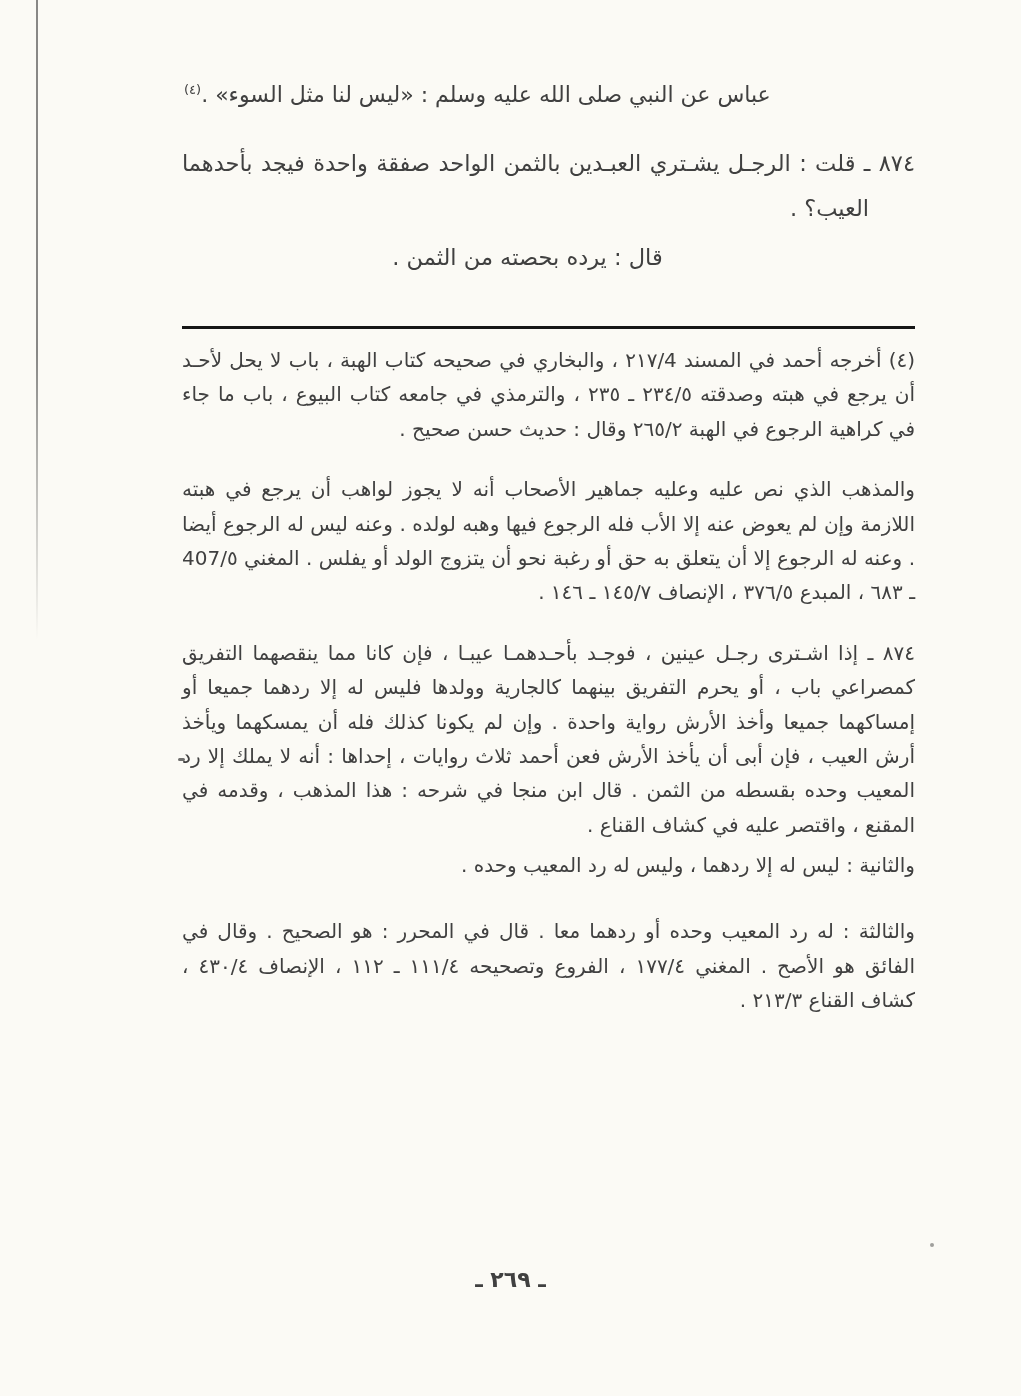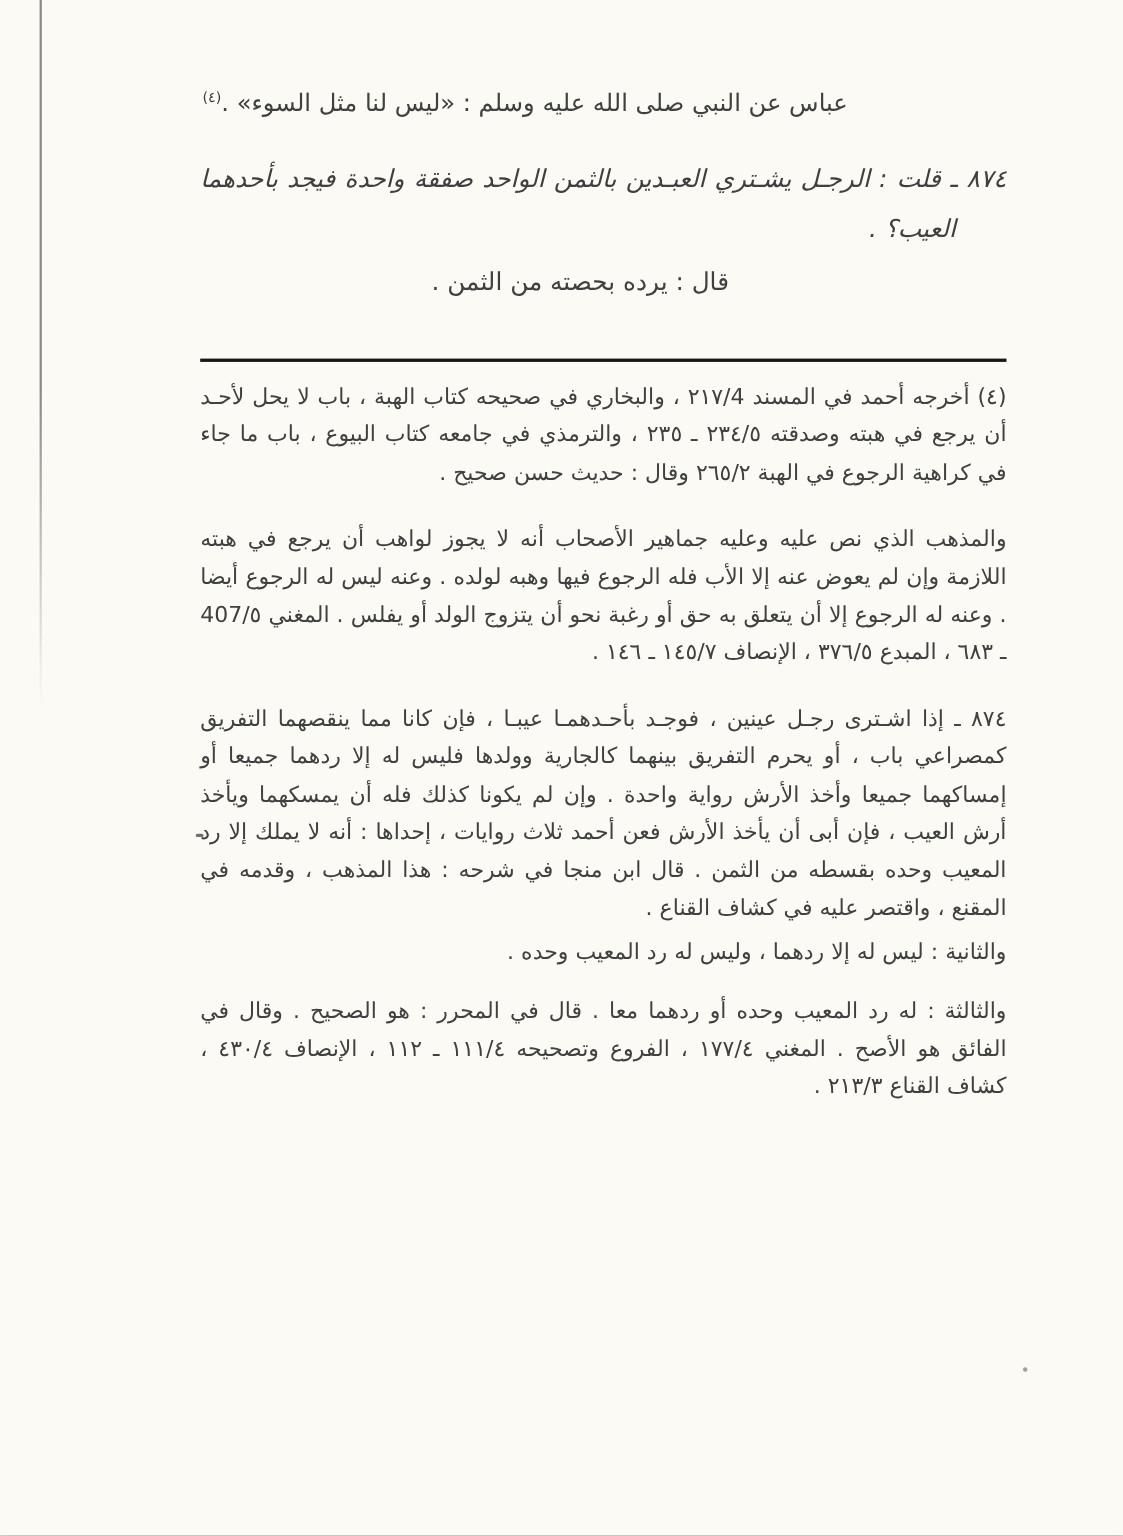--- a/index.html
+++ b/index.html
@@ -61,41 +61,40 @@
   }
   .qa{
     margin-top:30px;
     font-size:22.5px;
     line-height:2.0;
   }
   .qa-question{
     padding-right:46px;
     text-indent:-46px;
     text-align:justify;
-    font-style:italic;
   }
   .qa-answer{
     margin-top:4px;
     margin-right:42px;
     text-align:center;
   }
   .footnote-separator{
     margin-top:46px;
     height:3px;
     background:#161616;
     border:none;
   }
   .footnotes{
     margin-top:14px;
     font-size:20px;
     line-height:1.72;
   }
   .footnote{
     text-align:justify;
-    margin-top:19px;
+    margin-top:32px;
   }
   .footnote.first{
     margin-top:0;
   }
   .footnote.tight{
     margin-top:6px;
   }
   .footnote.spaced{
     margin-top:26px;
   }
@@ -135,14 +134,15 @@
     <div class="footnotes">
       <div class="footnote first">(٤) أخرجه أحمد في المسند ٢١٧/4 ، والبخاري في صحيحه كتاب الهبة ، باب لا يحل لأحـد أن يرجع في هبته وصدقته ٢٣٤/٥ ـ ٢٣٥ ، والترمذي في جامعه كتاب البيوع ، باب ما جاء في كراهية الرجوع في الهبة ٢٦٥/٢ وقال : حديث حسن صحيح .</div>
       <div class="footnote spaced">والمذهب الذي نص عليه وعليه جماهير الأصحاب أنه لا يجوز لواهب أن يرجع في هبته اللازمة وإن لم يعوض عنه إلا الأب فله الرجوع فيها وهبه لولده . وعنه ليس له الرجوع أيضا . وعنه له الرجوع إلا أن يتعلق به حق أو رغبة نحو أن يتزوج الولد أو يفلس . المغني 407/٥ ـ ٦٨٣ ، المبدع ٣٧٦/٥ ، الإنصاف ١٤٥/٧ ـ ١٤٦ .</div>
       <div class="footnote spaced">٨٧٤ ـ إذا اشـترى رجـل عينين ، فوجـد بأحـدهمـا عيبـا ، فإن كانا مما ينقصهما التفريق كمصراعي باب ، أو يحرم التفريق بينهما كالجارية وولدها فليس له إلا ردهما جميعا أو إمساكهما جميعا وأخذ الأرش رواية واحدة . وإن لم يكونا كذلك فله أن يمسكهما ويأخذ أرش العيب ، فإن أبى أن يأخذ الأرش فعن أحمد ثلاث روايات ، إحداها : أنه لا يملك إلا رد المعيب وحده بقسطه من الثمن . قال ابن منجا في شرحه : هذا المذهب ، وقدمه في المقنع ، واقتصر عليه في كشاف القناع .</div>
       <div class="footnote tight">والثانية : ليس له إلا ردهما ، وليس له رد المعيب وحده .</div>
       <div class="footnote">والثالثة : له رد المعيب وحده أو ردهما معا . قال في المحرر : هو الصحيح . وقال في الفائق هو الأصح . المغني ١٧٧/٤ ، الفروع وتصحيحه ١١١/٤ ـ ١١٢ ، الإنصاف ٤٣٠/٤ ، كشاف القناع ٢١٣/٣ .</div>
     </div>
 
   </div>
 
+  <div class="page-number">ـ ٢٦٩ ـ</div>
 
 </div>
 
 </body></html>

